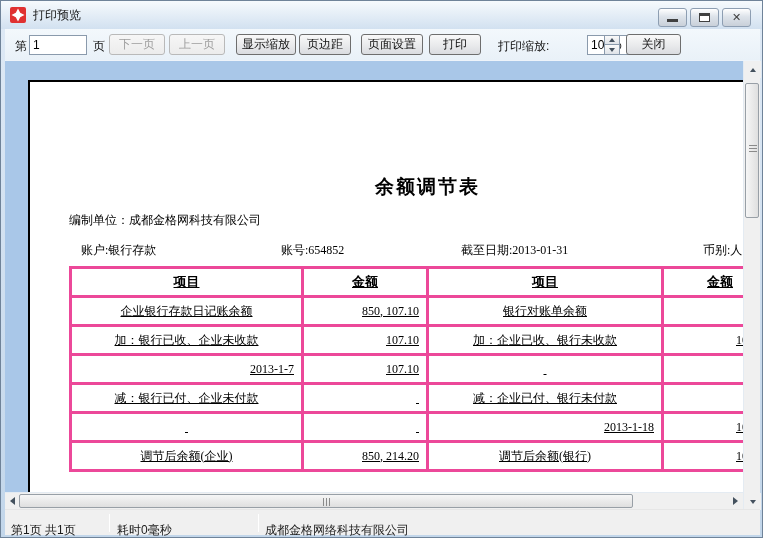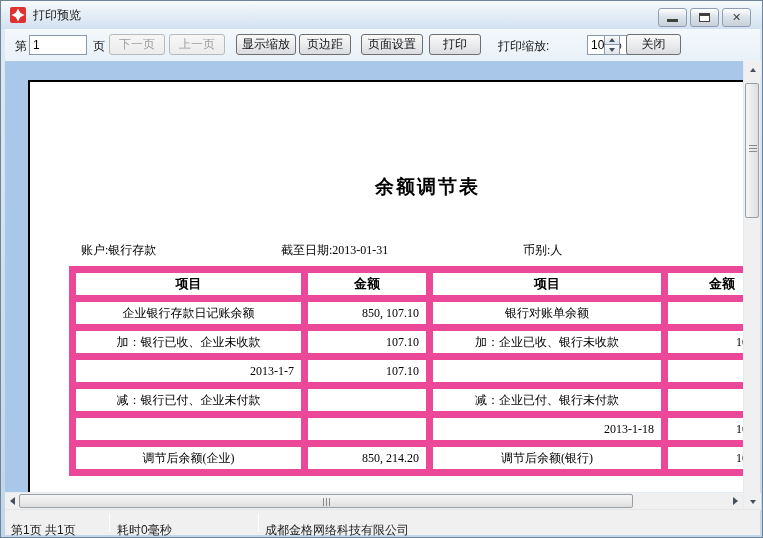--- a/index.html
+++ b/index.html
@@ -59,21 +59,21 @@
     border:2px solid #000;font-family:"Liberation Serif","DejaVu Serif",serif;color:#000;}
   .doc-title{position:absolute;left:39px;top:92px;width:717px;text-align:center;
     font-size:19px;font-weight:bold;letter-spacing:2px;}
   .doc-prepared{position:absolute;left:39px;top:130px;font-size:12px;}
   .doc-info{position:absolute;left:39px;top:160px;width:717px;font-size:12px;display:flex;white-space:nowrap;}
   .doc-info .fld1{width:200px;margin-left:12px;} .doc-info .fld2{width:180px;} .doc-info .fld3{width:242px;}
   .doc-table{position:absolute;left:39px;top:184px;width:707px;
     border-collapse:collapse;table-layout:fixed;font-size:12px;border:2px solid #000;}
   .doc-table col.c0{width:232px;} .doc-table col.c1{width:125px;}
   .doc-table col.c2{width:235px;} .doc-table col.c3{width:115px;}
-  .doc-table th,.doc-table td{border:7px solid #ec4899;height:29px;padding:0 7px;overflow:hidden;white-space:nowrap;}
+  .doc-table th,.doc-table td{border:3px solid #ec4899;height:29px;padding:0 7px;overflow:hidden;white-space:nowrap;text-decoration:underline;}
   .doc-table th{font-weight:bold;text-align:center;font-size:13px;}
   .doc-table td.txt{text-align:center;}
   .doc-table td.amt{text-align:right;}
   
   .vscroll{position:absolute;right:0;top:0;width:17px;height:449px;background:#f0f0f0;
     border-left:1px solid #e4ebf2;}
   .hscroll{position:absolute;left:0;bottom:0;width:738px;height:17px;background:#f0f0f0;
     border-top:1px solid #e4ebf2;}
   .sb-btn{position:absolute;display:flex;align-items:center;justify-content:center;background:#f0f0f0;}
   .vs-up{top:0;left:0;width:17px;height:17px;} .vs-down{bottom:0;left:0;width:17px;height:17px;}
@@ -138,22 +138,24 @@
           <div class="tri tri-down"></div>
         </div>
     </div>
     <div class="tbtn" id="btn-closepv">关闭</div>
   </div>
 
   <div class="preview">
     <div class="viewport">
       <div class="page">
         <div class="doc-title">余额调节表</div>
+        <div class="doc-prepared">编制单位：成都金格网科技有限公司</div>
         <div class="doc-info">
           <span class="fld1">账户:银行存款</span>
+          <span class="fld2">账号:654852</span>
           <span class="fld3">截至日期:2013-01-31</span>
           <span class="fld4">币别:人</span>
         </div>
         <table class="doc-table">
           <colgroup>
               <col class="c0">
               <col class="c1">
               <col class="c2">
               <col class="c3">
             </colgroup>

